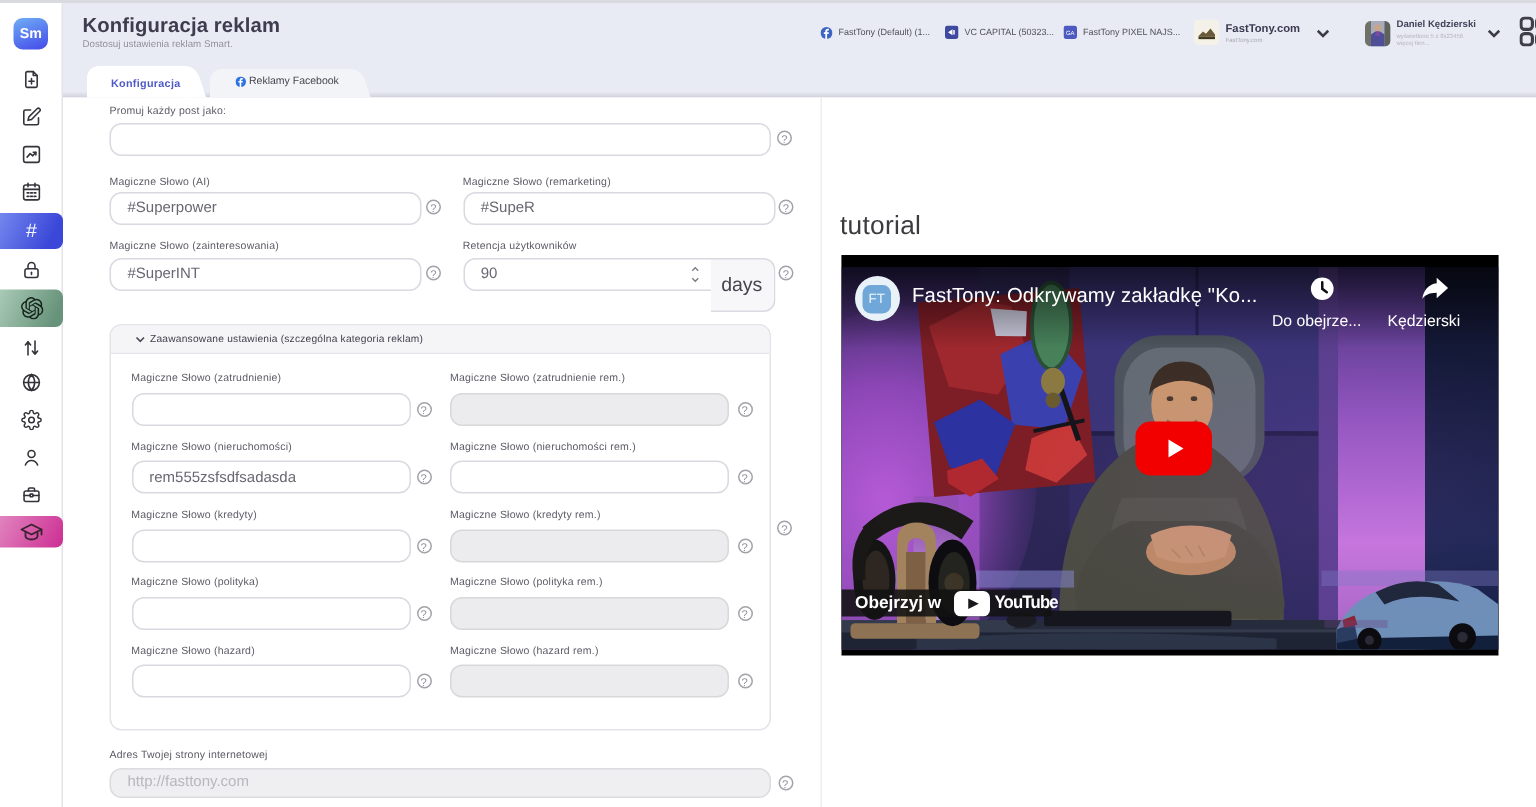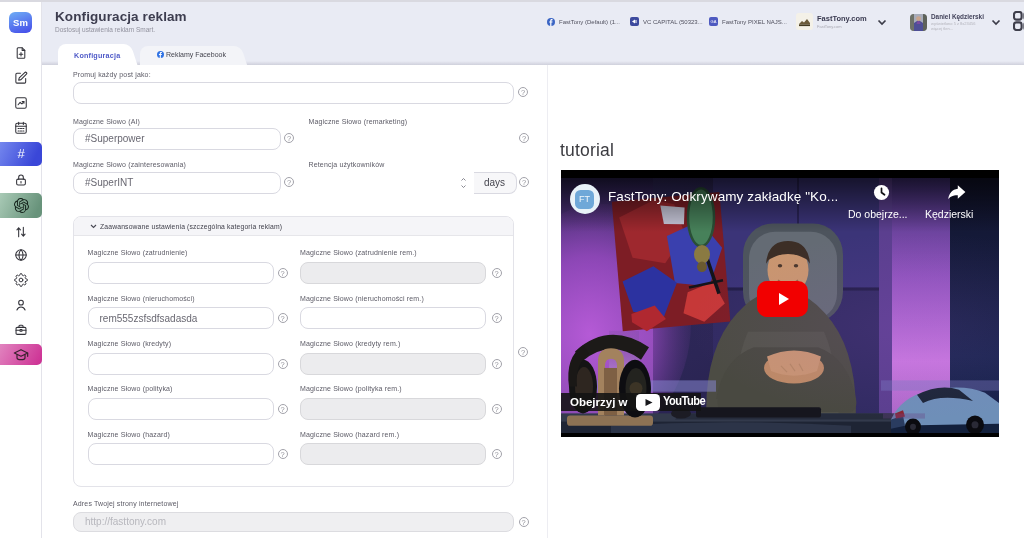--- a/index.html
+++ b/index.html
@@ -242,30 +242,32 @@
   </div>
 
   <div class="lab" style="left:73px; top:70.5px;">Promuj każdy post jako:</div>
   <div class="inp" style="left:73px; top:82px; width:441px; height:22px;"></div>
   <div class="q" style="left:518px; top:87px;">?</div>
 
   <div class="lab" style="left:73px; top:118px;">Magiczne Słowo (AI)</div>
   <div class="inp" style="left:73px; top:127.5px; width:208px; height:22px;">#Superpower</div>
   <div class="q" style="left:284px; top:133px;">?</div>
   <div class="lab" style="left:308.5px; top:118px;">Magiczne Słowo (remarketing)</div>
+  <div class="inp" style="left:308.5px; top:127.5px; width:208px; height:22px;">#SupeR</div>
   <div class="q" style="left:519px; top:133px;">?</div>
 
   <div class="lab" style="left:73px; top:161px;">Magiczne Słowo (zainteresowania)</div>
   <div class="inp" style="left:73px; top:171.5px; width:208px; height:22px;">#SuperINT</div>
   <div class="q" style="left:284px; top:177px;">?</div>
   <div class="lab" style="left:308.5px; top:161px;">Retencja użytkowników</div>
+  <div class="inp" style="left:308.5px; top:171.5px; width:166px; height:22px; border-radius:8px 0 0 8px;">90</div>
   <svg class="abs" id="spin" width="7" height="12" viewBox="0 0 7 12" fill="none" stroke="#7a7a84" stroke-width=".9">
       <path d="M1.5 3.5L3.5 1.5 5.5 3.5M1.5 8.5L3.5 10.5 5.5 8.5"></path>
     </svg>
-  <div class="inp" style="left:473.5px; top:171.5px; width:43px; height:22px; border-radius:0 8px 8px 0; background:#f7f7f9; border-left:none; padding:0; justify-content:center; font-size:10px; color:#45454e;">days</div>
+  <div class="inp" style="left:473.5px; top:171.5px; width:43px; height:36px; border-radius:0 8px 8px 0; background:#f7f7f9; border-left:none; padding:0; justify-content:center; font-size:13px; color:#45454e;">days</div>
   <div class="q" style="left:519px; top:177px;">?</div>
 
   <div class="abs" id="panel">
     <div class="abs" id="panel-h">
       <svg class="cv" width="7" height="5" viewBox="0 0 7 5">
           <path d="M1 1l2.5 2.5L6 1" stroke="#4a4a55" stroke-width="1.1" fill="none"></path>
         </svg>
       <span class="tx">Zaawansowane ustawienia (szczególna kategoria reklam)</span>
     </div>
   </div>

